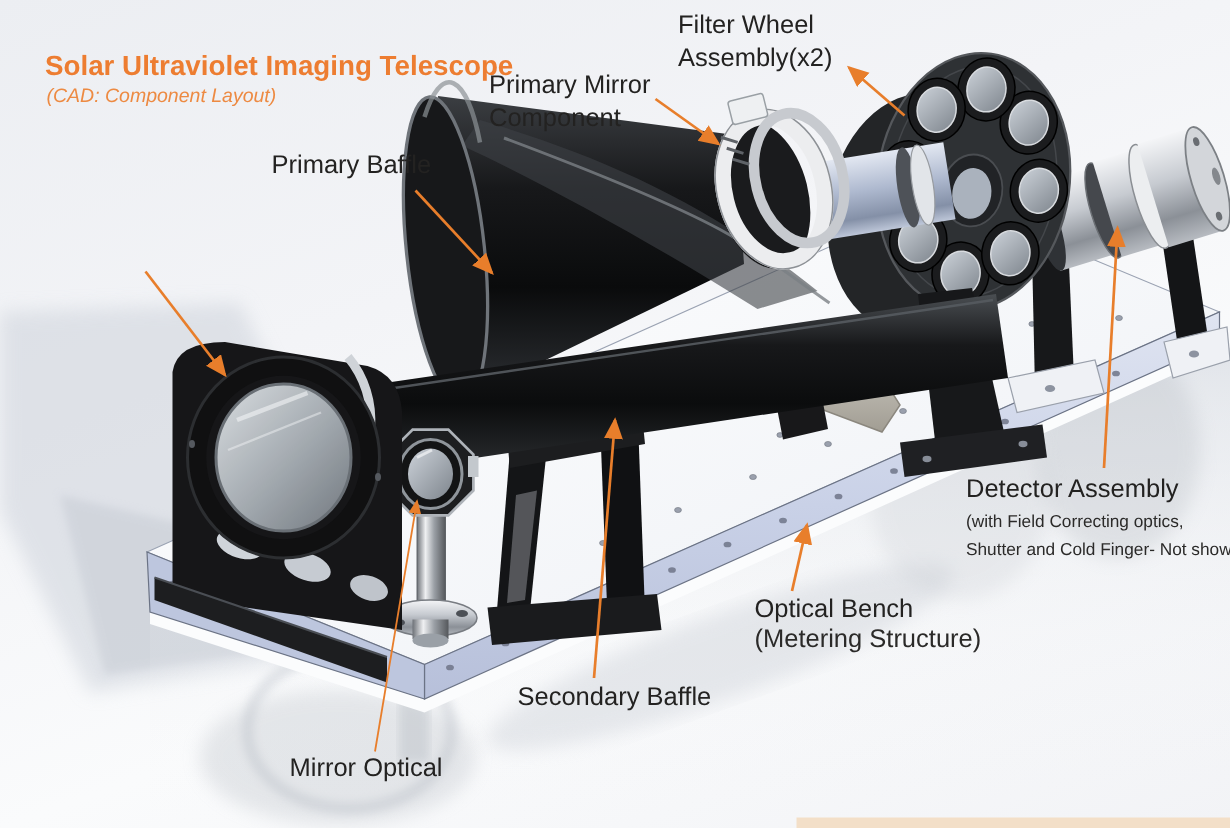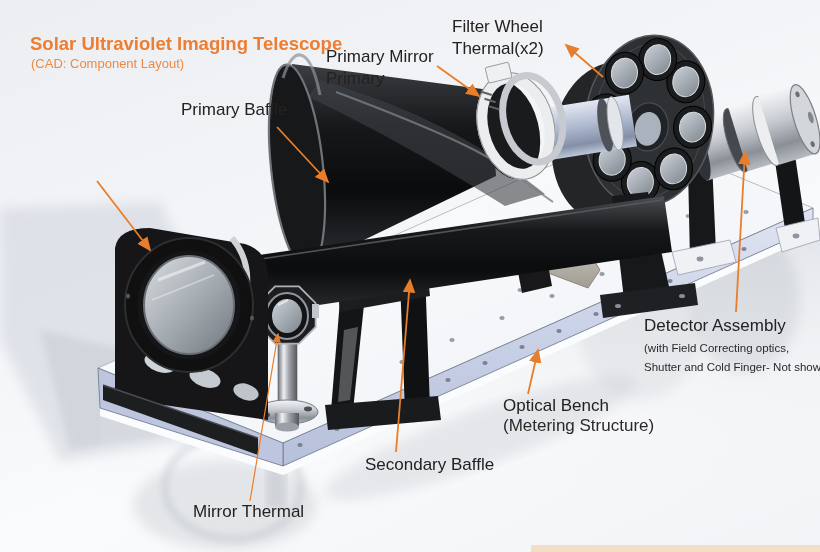--- a/index.html
+++ b/index.html
@@ -3,30 +3,30 @@
 <meta charset="utf-8">
 <style>
   html,body{margin:0;padding:0;}
   body{width:820px;height:552px;overflow:hidden;font-family:"Liberation Sans",sans-serif;}
   #stage{position:relative;width:820px;height:552px;overflow:hidden;
          background:linear-gradient(160deg,#ecEEf2 0%,#f3f4f7 35%,#fafbfc 65%,#f2f3f6 100%);}
   #scene{position:absolute;left:0;top:0;}
   .lbl{position:absolute;color:#232221;font-size:17px;line-height:22px;white-space:nowrap;z-index:5;}
   .lbl .sub{font-size:11.5px;line-height:16px;color:#2b2a29;}
   #title-main{position:absolute;left:30px;top:33px;font-size:18.5px;font-weight:bold;color:#ED7D31;z-index:5;white-space:nowrap;}
-  #title-sub{position:absolute;left:31px;top:56px;font-size:13px;color:#ED8A42;z-index:5;white-space:nowrap;}
+  #title-sub{position:absolute;left:31px;top:56px;font-size:13px;font-style:italic;color:#ED8A42;z-index:5;white-space:nowrap;}
   #lbl-primary-mirror{left:326px;top:46px;}
-  #lbl-filter-wheel{left:452px;top:16px;}
+  #lbl-filter-wheel{left:452px;top:6px;}
   #lbl-primary-baffle{left:181px;top:99px;}
   #lbl-thermal-filter{left:13px;top:146px;}
   #lbl-detector{left:644px;top:315px;}
   #lbl-detector .sub{margin-top:3px;}
   #lbl-optical-bench{left:503px;top:395px;}
   #lbl-optical-bench .sub{font-size:17px;margin-top:1px;}
-  #lbl-secondary-baffle{left:365px;top:454px;}
+  #lbl-secondary-baffle{left:345px;top:454px;}
   #lbl-secondary-mirror{left:193px;top:500px;line-height:23px;}
   #slide-bar{position:absolute;left:531px;top:545px;width:289px;height:7px;background:#F3DFC8;z-index:4;}
 </style>
 </head>
 <body>
 
 <div id="stage">
 
   <svg id="scene" width="820" height="552" viewBox="0 0 820 552">
     <defs>
@@ -325,42 +325,42 @@
       <line x1="528" y1="394" x2="538" y2="350" stroke-width="1.8" marker-end="url(#ah)"></line>
       <line x1="736" y1="312" x2="745" y2="152" stroke-width="1.8" marker-end="url(#ah)"></line>
     </g>
   </svg>
 
   <div id="title-main">Solar Ultraviolet Imaging Telescope</div>
   <div id="title-sub">(CAD: Component Layout)</div>
 
   <div class="lbl" id="lbl-primary-mirror">
     <div>Primary Mirror</div>
-    <div>Primary</div>
+    <div>Component</div>
   </div>
 
   <div class="lbl" id="lbl-filter-wheel">
     <div>Filter Wheel</div>
-    <div>Thermal(x2)</div>
+    <div>Assembly(x2)</div>
   </div>
 
   <div class="lbl" id="lbl-primary-baffle">Primary Baffle</div>
 
 
   <div class="lbl" id="lbl-detector">
     <div>Detector Assembly</div>
     <div class="sub">(with Field Correcting optics,</div>
     <div class="sub">Shutter and Cold Finger- Not shown)</div>
   </div>
 
   <div class="lbl" id="lbl-optical-bench">
     <div>Optical Bench</div>
     <div class="sub">(Metering Structure)</div>
   </div>
 
   <div class="lbl" id="lbl-secondary-baffle">Secondary Baffle</div>
 
   <div class="lbl" id="lbl-secondary-mirror">
-    <div>Mirror Thermal</div>
+    <div>Mirror Optical</div>
   </div>
 
   <div id="slide-bar"></div>
 </div>
 
 </body></html>

